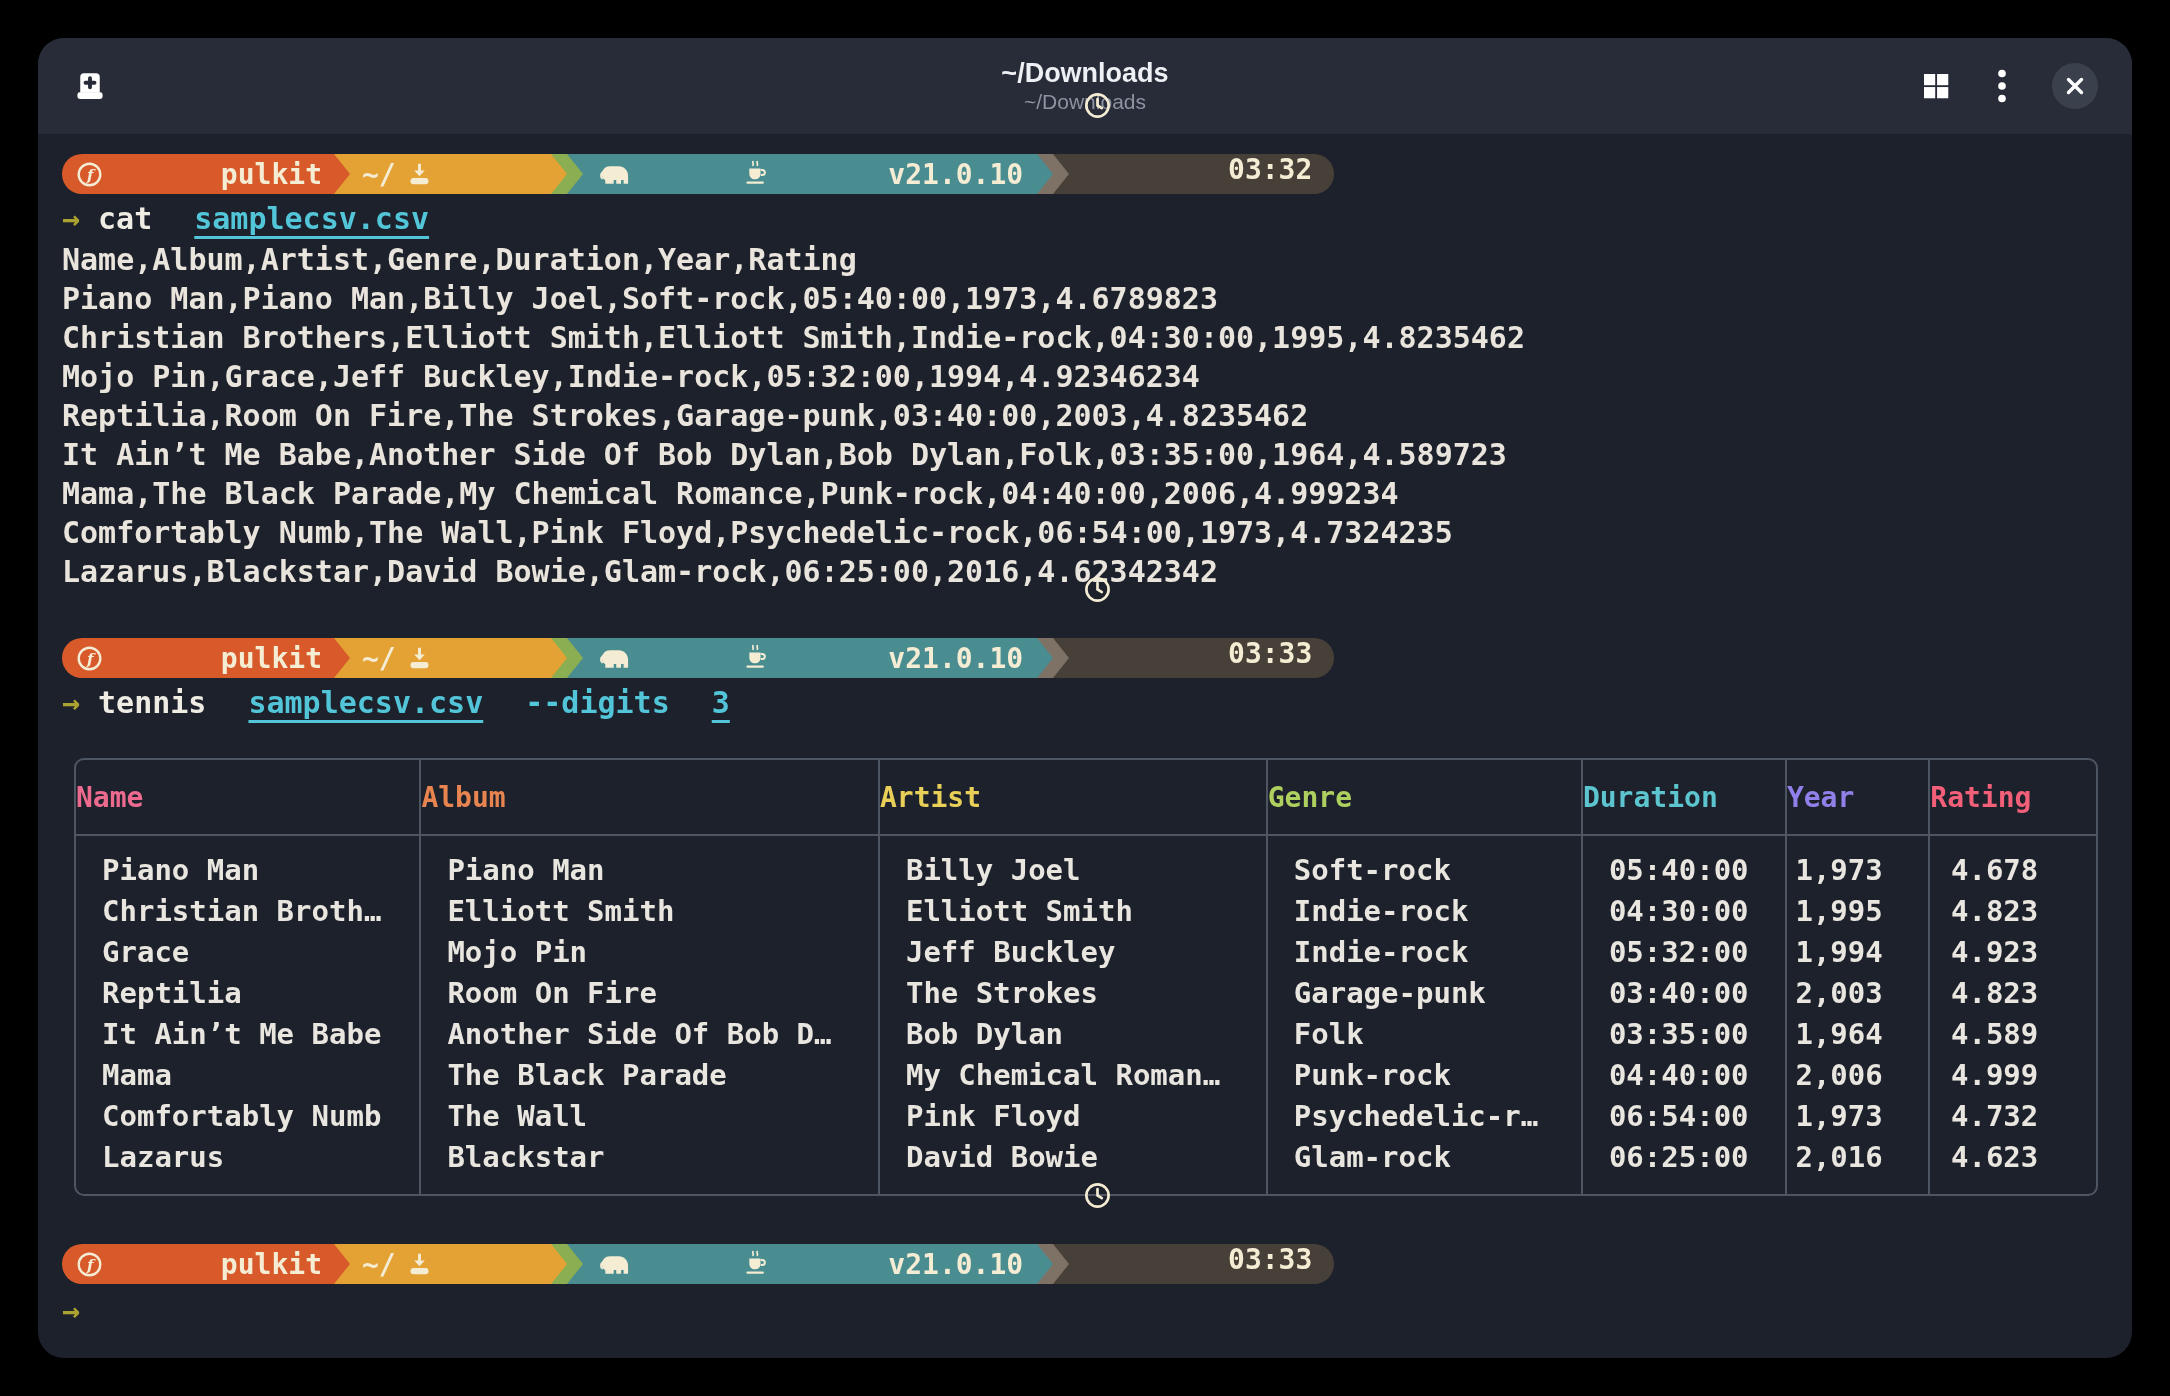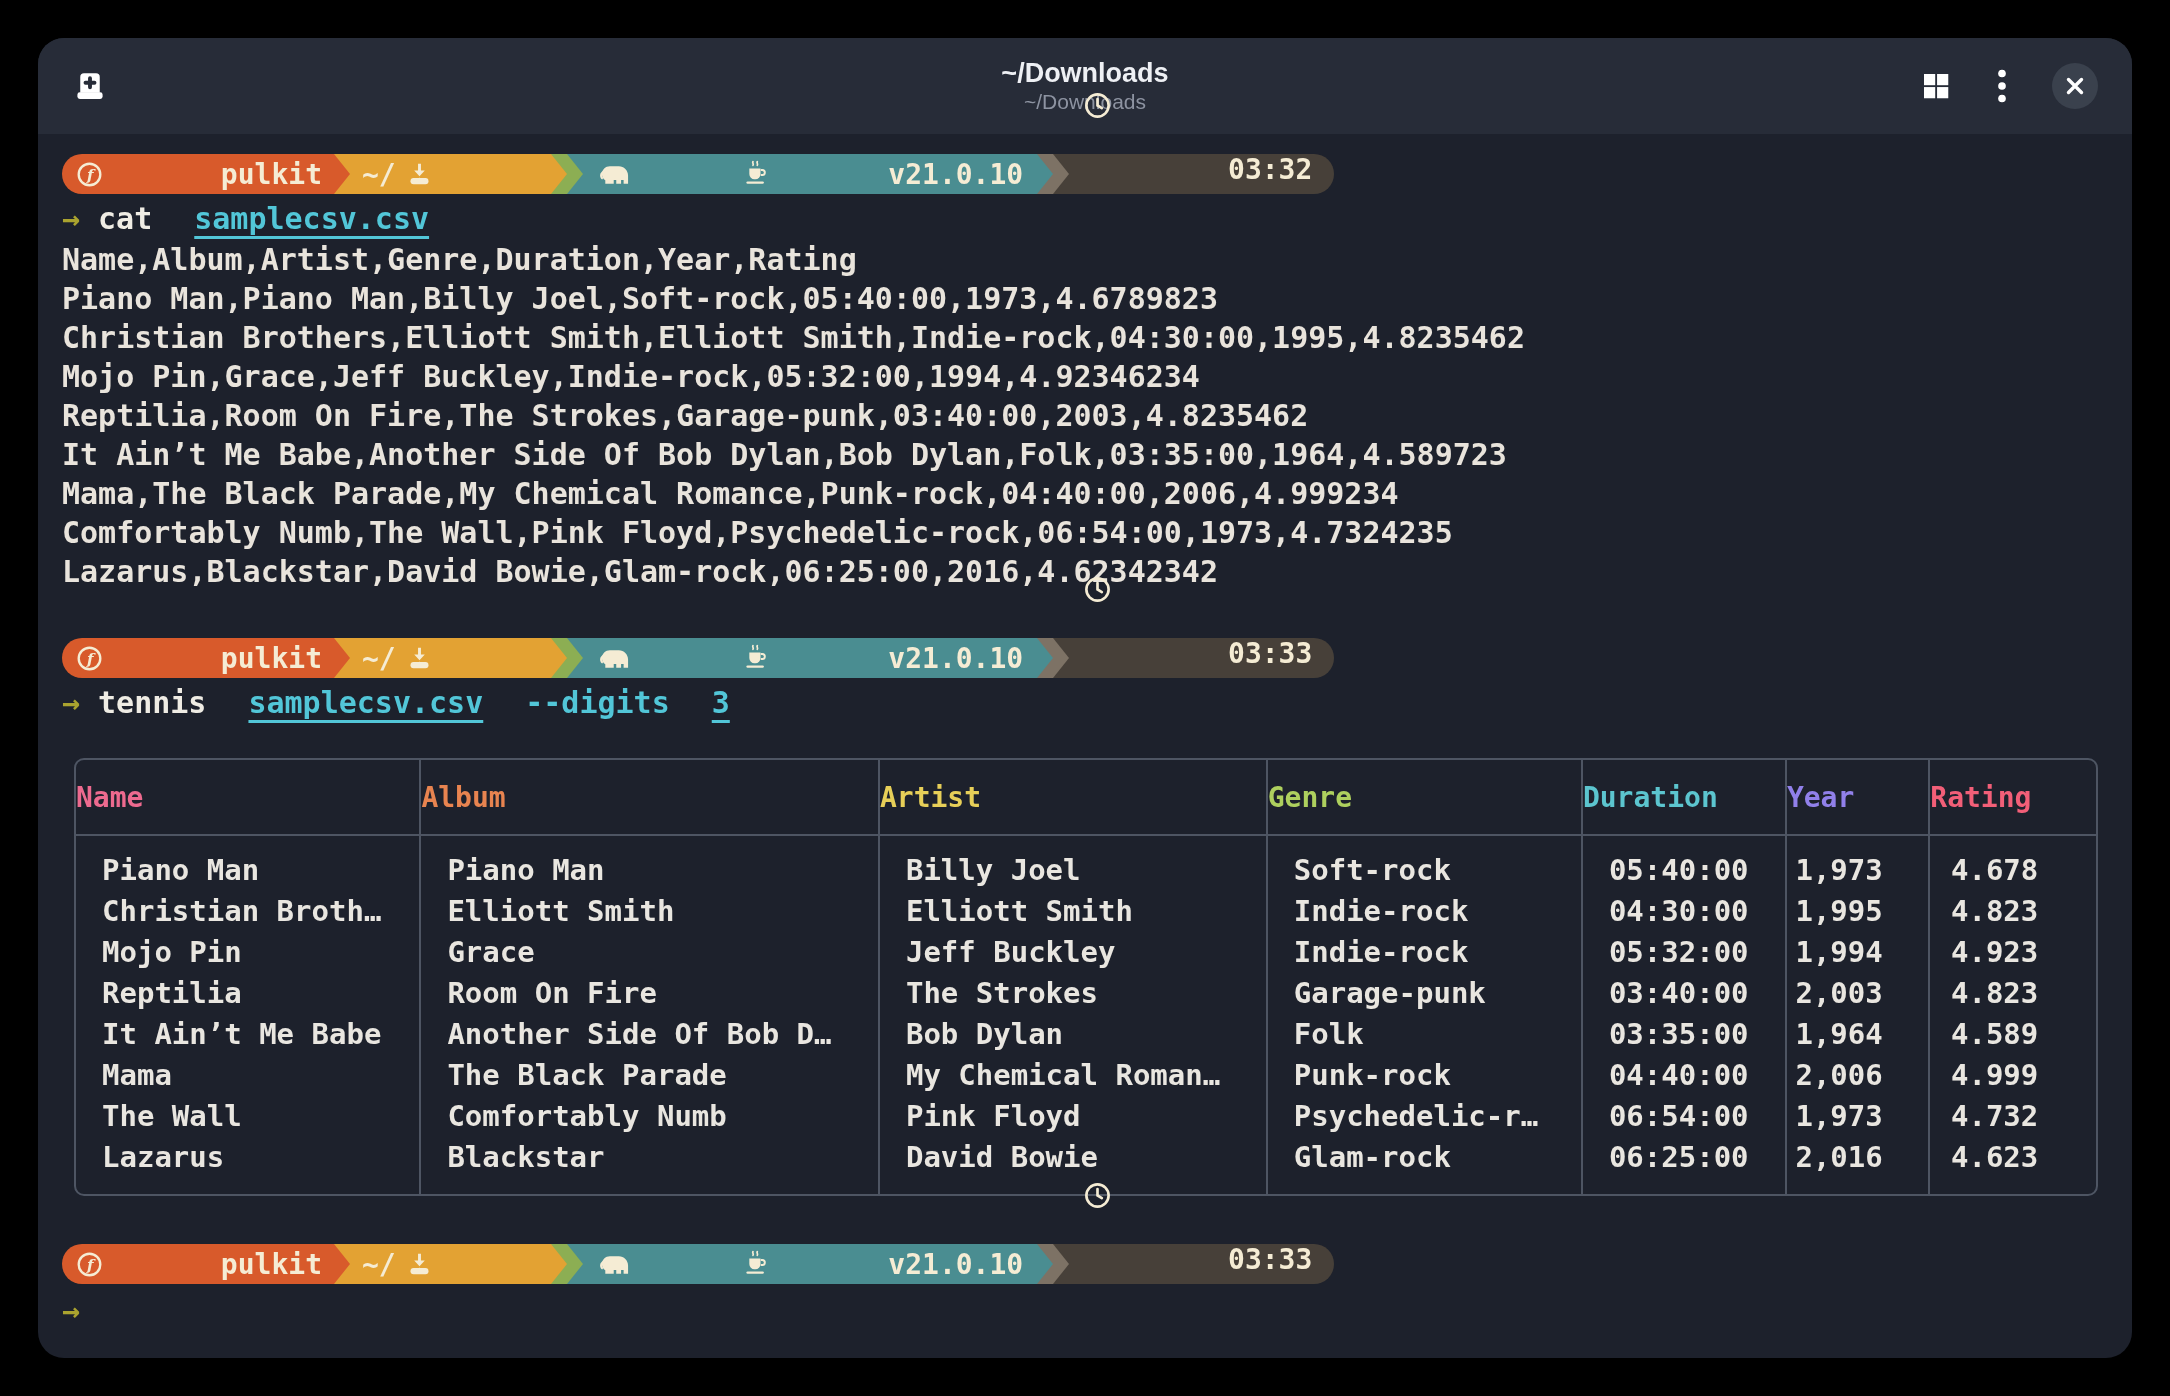--- a/index.html
+++ b/index.html
@@ -266,22 +266,22 @@
           <div class="td col-4 row-first">05:40:00</div>
           <div class="td col-5 row-first">1,973</div>
           <div class="td col-6 row-first">4.678</div>
           <div class="td col-0">Christian Broth…</div>
           <div class="td col-1">Elliott Smith</div>
           <div class="td col-2">Elliott Smith</div>
           <div class="td col-3">Indie-rock</div>
           <div class="td col-4">04:30:00</div>
           <div class="td col-5">1,995</div>
           <div class="td col-6">4.823</div>
+          <div class="td col-1">Grace</div>
           <div class="td col-0">Mojo Pin</div>
-          <div class="td col-1">Grace</div>
           <div class="td col-2">Jeff Buckley</div>
           <div class="td col-3">Indie-rock</div>
           <div class="td col-4">05:32:00</div>
           <div class="td col-5">1,994</div>
           <div class="td col-6">4.923</div>
           <div class="td col-0">Reptilia</div>
           <div class="td col-1">Room On Fire</div>
           <div class="td col-2">The Strokes</div>
           <div class="td col-3">Garage-punk</div>
           <div class="td col-4">03:40:00</div>
@@ -294,22 +294,22 @@
           <div class="td col-4">03:35:00</div>
           <div class="td col-5">1,964</div>
           <div class="td col-6">4.589</div>
           <div class="td col-0">Mama</div>
           <div class="td col-1">The Black Parade</div>
           <div class="td col-2">My Chemical Roman…</div>
           <div class="td col-3">Punk-rock</div>
           <div class="td col-4">04:40:00</div>
           <div class="td col-5">2,006</div>
           <div class="td col-6">4.999</div>
+          <div class="td col-0">Comfortably Numb</div>
           <div class="td col-1">The Wall</div>
-          <div class="td col-0">Comfortably Numb</div>
           <div class="td col-2">Pink Floyd</div>
           <div class="td col-3">Psychedelic-r…</div>
           <div class="td col-4">06:54:00</div>
           <div class="td col-5">1,973</div>
           <div class="td col-6">4.732</div>
           <div class="td col-0 row-last">Lazarus</div>
           <div class="td col-1 row-last">Blackstar</div>
           <div class="td col-2 row-last">David Bowie</div>
           <div class="td col-3 row-last">Glam-rock</div>
           <div class="td col-4 row-last">06:25:00</div>

